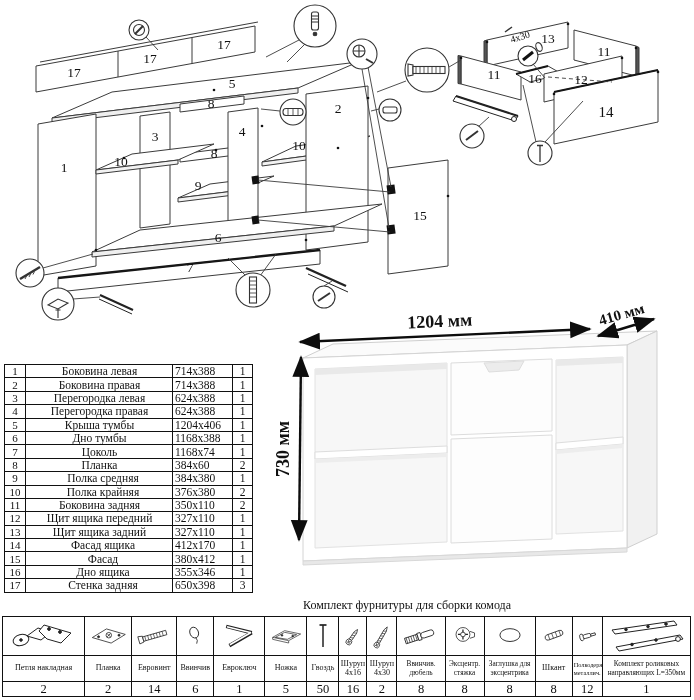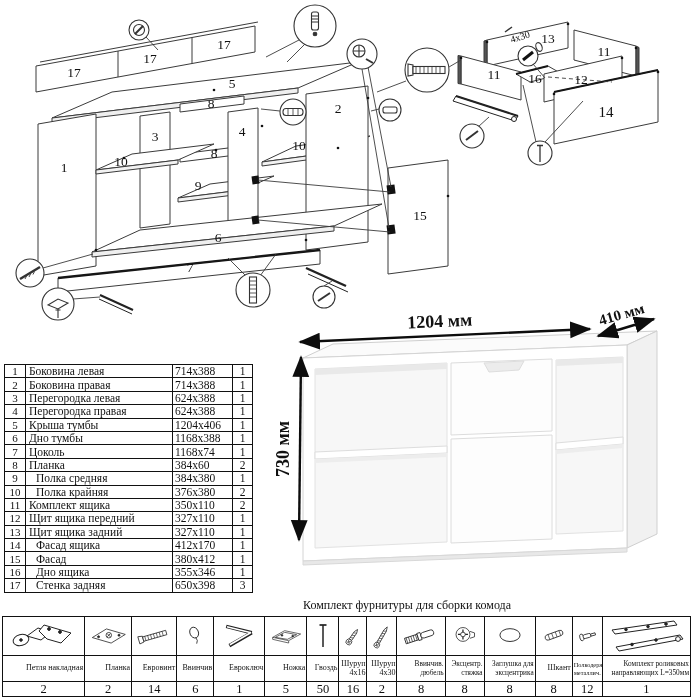--- a/index.html
+++ b/index.html
@@ -4,30 +4,30 @@
 <style>
   html,body{margin:0;padding:0;background:#fff;}
   .sheet{position:relative;width:694px;height:700px;background:#fff;overflow:hidden;
          font-family:"Liberation Serif",serif;color:#111;}
   svg text{font-family:"Liberation Serif",serif;fill:#111;}
   .dimtxt{font-family:"Liberation Sans",sans-serif;font-weight:700;}
   
   .parts{position:absolute;left:4px;top:364px;border-collapse:collapse;border:1.5px solid #111;}
   .parts td{border:1px solid #111;height:12.4px;padding:0 2px;font-size:11.5px;line-height:12px;white-space:nowrap;overflow:hidden;}
   .parts td.c-num{text-align:center;width:16px;font-size:11px;}
-  .parts td.c-name{width:134px;text-align:left;padding-left:3px;}
+  .parts td.c-name{width:134px;text-align:center;padding-left:3px;}
   .parts td.c-name.indent{padding-left:10px;}
   .parts td.c-size{width:55px;text-align:left;}
   .parts td.c-qty{width:15px;text-align:center;}
   
   .hw-title{position:absolute;left:256px;top:598px;width:302px;text-align:center;font-size:12px;}
   .hw{position:absolute;left:2px;top:616px;border-collapse:collapse;table-layout:fixed;width:689px;border:1.5px solid #111;}
   .hw td{border:1px solid #111;padding:0;text-align:center;vertical-align:middle;overflow:hidden;}
   .hw tr.ico td{height:38px;}
-  .hw tr.nm td{height:25px;font-size:8px;line-height:1.12;padding:0 1px;text-align:right;}
+  .hw tr.nm td{height:25px;font-size:8px;line-height:1.12;padding:0 1px;}
   .hw tr.nm td.sm{font-size:7.3px;margin-top:12px;}
   .hw tr.nm td.xs{font-size:6.3px;}
   .hw tr.qt td{height:14px;font-size:12.5px;line-height:14px;}
   .hw svg{display:block;margin:0 auto;}
   .dg{position:absolute;left:0;top:0;}
   .rd{position:absolute;left:258px;top:296px;}
 </style>
 </head>
 <body>
 
@@ -281,21 +281,21 @@
           <td class="c-qty">1</td>
         </tr>
         <tr>
           <td class="c-num">10</td>
           <td class="c-name indent">Полка крайняя</td>
           <td class="c-size">376x380</td>
           <td class="c-qty">2</td>
         </tr>
         <tr>
           <td class="c-num">11</td>
-          <td class="c-name">Комплект ящика</td>
+          <td class="c-name">Боковина задняя</td>
           <td class="c-size">350x110</td>
           <td class="c-qty">2</td>
         </tr>
         <tr>
           <td class="c-num">12</td>
           <td class="c-name">Щит ящика передний</td>
           <td class="c-size">327x110</td>
           <td class="c-qty">1</td>
         </tr>
         <tr>

